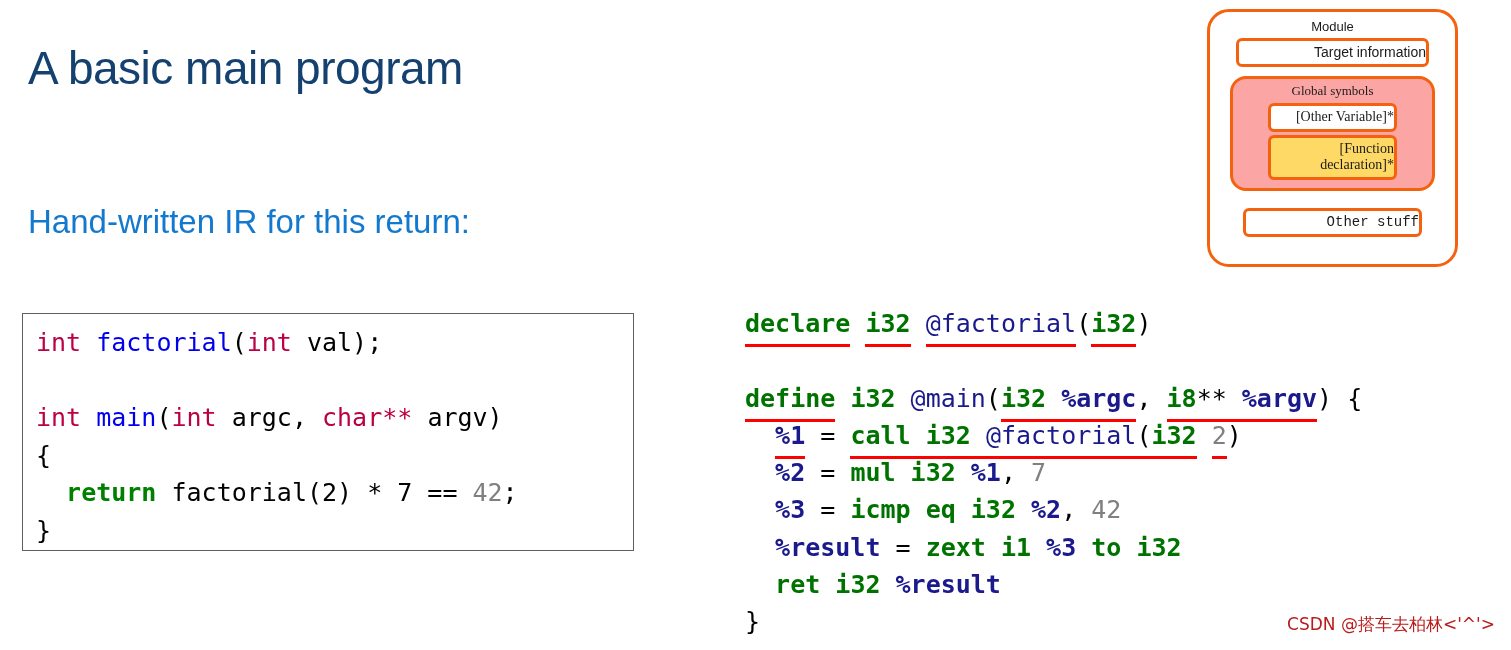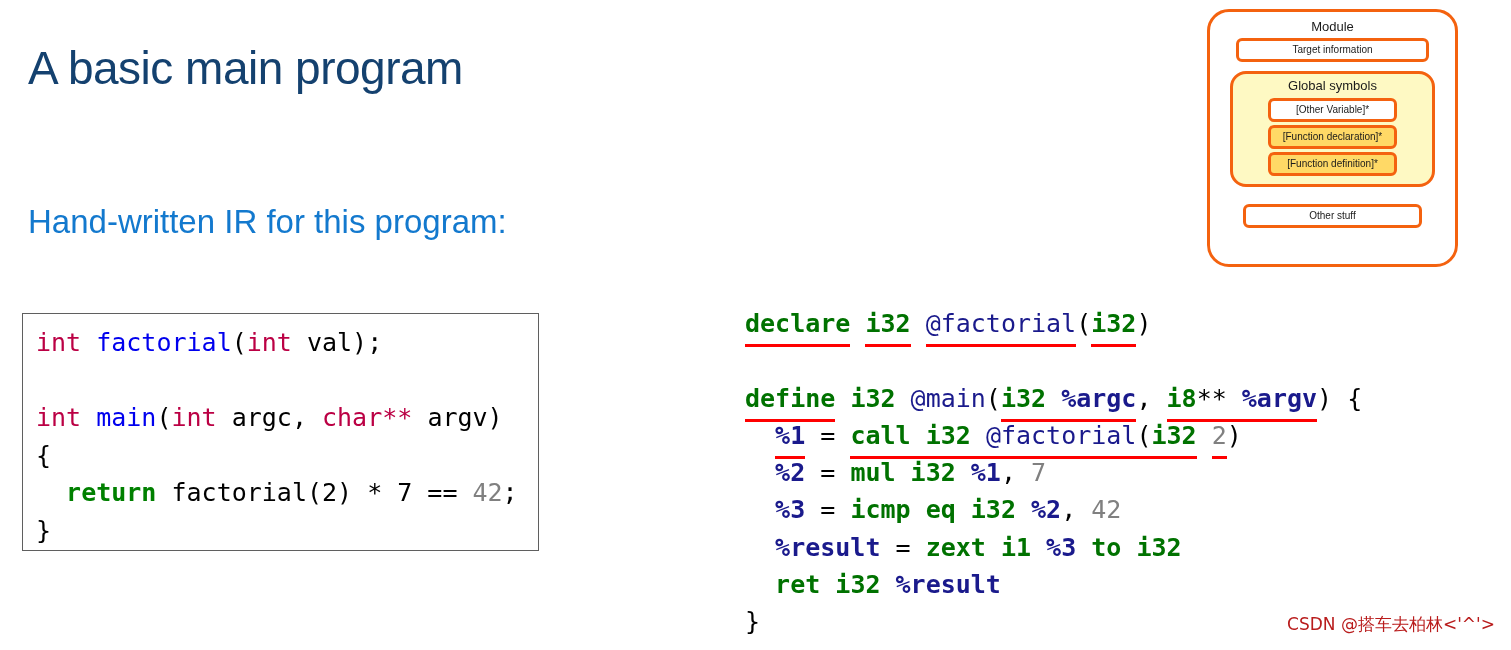--- a/index.html
+++ b/index.html
@@ -37,21 +37,21 @@
     font-weight: 400;
     color: #1379ce;
     white-space: nowrap;
   }
 
   
   #c-code-box {
     position: absolute;
     left: 22px;
     top: 313px;
-    width: 517px;
+    width: 612px;
     height: 238px;
     background: #ffffff;
     border: 1.5px solid #5f5f5f;
     box-sizing: border-box;
   }
   #c-code {
     position: absolute;
     left: 13px;
     top: 10px;
     font-family: "DejaVu Sans Mono", "Liberation Mono", monospace;
@@ -115,81 +115,82 @@
     text-align: center;
     font-size: 13px;
     color: #1a1a1a;
     line-height: 18px;
   }
   .diag-box {
     box-sizing: border-box;
     border: 3px solid #f4620f;
     border-radius: 6px;
     background: #ffffff;
-    text-align: center;
-    font-size: 10px;
+    text-align: right;
+    font-size: 14px;
     color: #1a1a1a;
     padding: 3px 0 4px 0;
   }
   #target-info-box {
     margin: 2px 18px 0 18px;
   }
   #global-symbols-box {
     box-sizing: border-box;
     border: 3.5px solid #f4620f;
     border-radius: 16px;
-    background: #fef9c3;
+    background: #fca5a5;
     margin: 9px 12px 0 12px;
     padding: 3px 7px 8px 7px;
+    font-family: Liberation Serif, serif;
   }
   .gs-inner {
     margin: 1px 28px 0 28px;
   }
   .gs-inner .diag-box { margin-top: 3px; }
   .diag-box.highlight { background: #ffd966; }
   #other-stuff-box {
     margin: 17px 25px 0 25px;
+    font-family: Liberation Mono, monospace;
   }
 
   
   #watermark {
     position: absolute;
     right: 16px;
     bottom: 14px;
     font-size: 17px;
     color: #b91c1c;
     white-space: nowrap;
     font-family: "DejaVu Sans", sans-serif;
   }
 </style>
 </head>
 <body>
 
 <div id="page-title">A basic main program</div>
 
-<div id="subtitle">Hand-written IR for this program:</div>
+<div id="subtitle">Hand-written IR for this return:</div>
 
 <div id="c-code-box">
   <div id="c-code"><span class="c-type">int</span><span class="c-plain"> </span><span class="c-fn">factorial</span><span class="c-plain">(</span><span class="c-type">int</span><span class="c-plain"> val);</span>
 <span> </span>
 <span class="c-type">int</span><span class="c-plain"> </span><span class="c-fn">main</span><span class="c-plain">(</span><span class="c-type">int</span><span class="c-plain"> argc, </span><span class="c-type">char**</span><span class="c-plain"> argv)</span>
 <span class="c-plain">{</span>
 <span class="c-plain">  </span><span class="c-kw">return</span><span class="c-plain"> factorial(2) * 7 == </span><span class="c-num">42</span><span class="c-plain">;</span>
 <span class="c-plain">}</span></div>
 </div>
 
 <div id="ir-code"><div class="ir-line"><span class="ir-kw ul">declare</span><span> </span><span class="ir-ty ul">i32</span><span> </span><span class="ir-glob ul">@factorial</span><span class="ir-punct">(</span><span class="ir-ty ul">i32</span><span class="ir-punct">)</span></div><div class="ir-line">&nbsp;</div><div class="ir-line"><span class="ir-kw ul">define</span><span> </span><span class="ir-ty">i32</span><span> </span><span class="ir-glob">@main</span><span class="ir-punct">(</span><span class="ul"><span class="ir-ty">i32</span><span> </span><span class="ir-reg">%argc</span></span><span class="ir-punct">, </span><span class="ul"><span class="ir-ty">i8</span><span class="ir-punct">**</span><span> </span><span class="ir-reg">%argv</span></span><span class="ir-punct">) {</span></div><div class="ir-line"><span>  </span><span class="ir-reg ul">%1</span><span class="ir-punct"> = </span><span class="ul"><span class="ir-kw">call</span><span> </span><span class="ir-ty">i32</span><span> </span><span class="ir-glob">@factorial</span><span class="ir-punct">(</span><span class="ir-ty">i32</span></span><span> </span><span class="ir-num ul">2</span><span class="ir-punct">)</span></div><div class="ir-line"><span>  </span><span class="ir-reg">%2</span><span class="ir-punct"> = </span><span class="ir-kw">mul</span><span> </span><span class="ir-ty">i32</span><span> </span><span class="ir-reg">%1</span><span class="ir-punct">, </span><span class="ir-num">7</span></div><div class="ir-line"><span>  </span><span class="ir-reg">%3</span><span class="ir-punct"> = </span><span class="ir-kw">icmp eq</span><span> </span><span class="ir-ty">i32</span><span> </span><span class="ir-reg">%2</span><span class="ir-punct">, </span><span class="ir-num">42</span></div><div class="ir-line"><span>  </span><span class="ir-reg">%result</span><span class="ir-punct"> = </span><span class="ir-kw">zext</span><span> </span><span class="ir-ty">i1</span><span> </span><span class="ir-reg">%3</span><span> </span><span class="ir-kw">to</span><span> </span><span class="ir-ty">i32</span></div><div class="ir-line"><span>  </span><span class="ir-kw">ret</span><span> </span><span class="ir-ty">i32</span><span> </span><span class="ir-reg">%result</span></div><div class="ir-line"><span class="ir-punct">}</span></div></div>
 
 <div id="module-diagram">
   <div class="diag-label">Module</div>
   <div class="diag-box" id="target-info-box">Target information</div>
   <div id="global-symbols-box">
     <div class="diag-label">Global symbols</div>
     <div class="gs-inner">
       <div class="diag-box">[Other Variable]*</div>
       <div class="diag-box highlight">[Function declaration]*</div>
-      <div class="diag-box highlight">[Function definition]*</div>
     </div>
   </div>
   <div class="diag-box" id="other-stuff-box">Other stuff</div>
 </div>
 
 <div id="watermark">CSDN @搭车去柏林&lt;'^'&gt;</div>
 
 </body></html>

